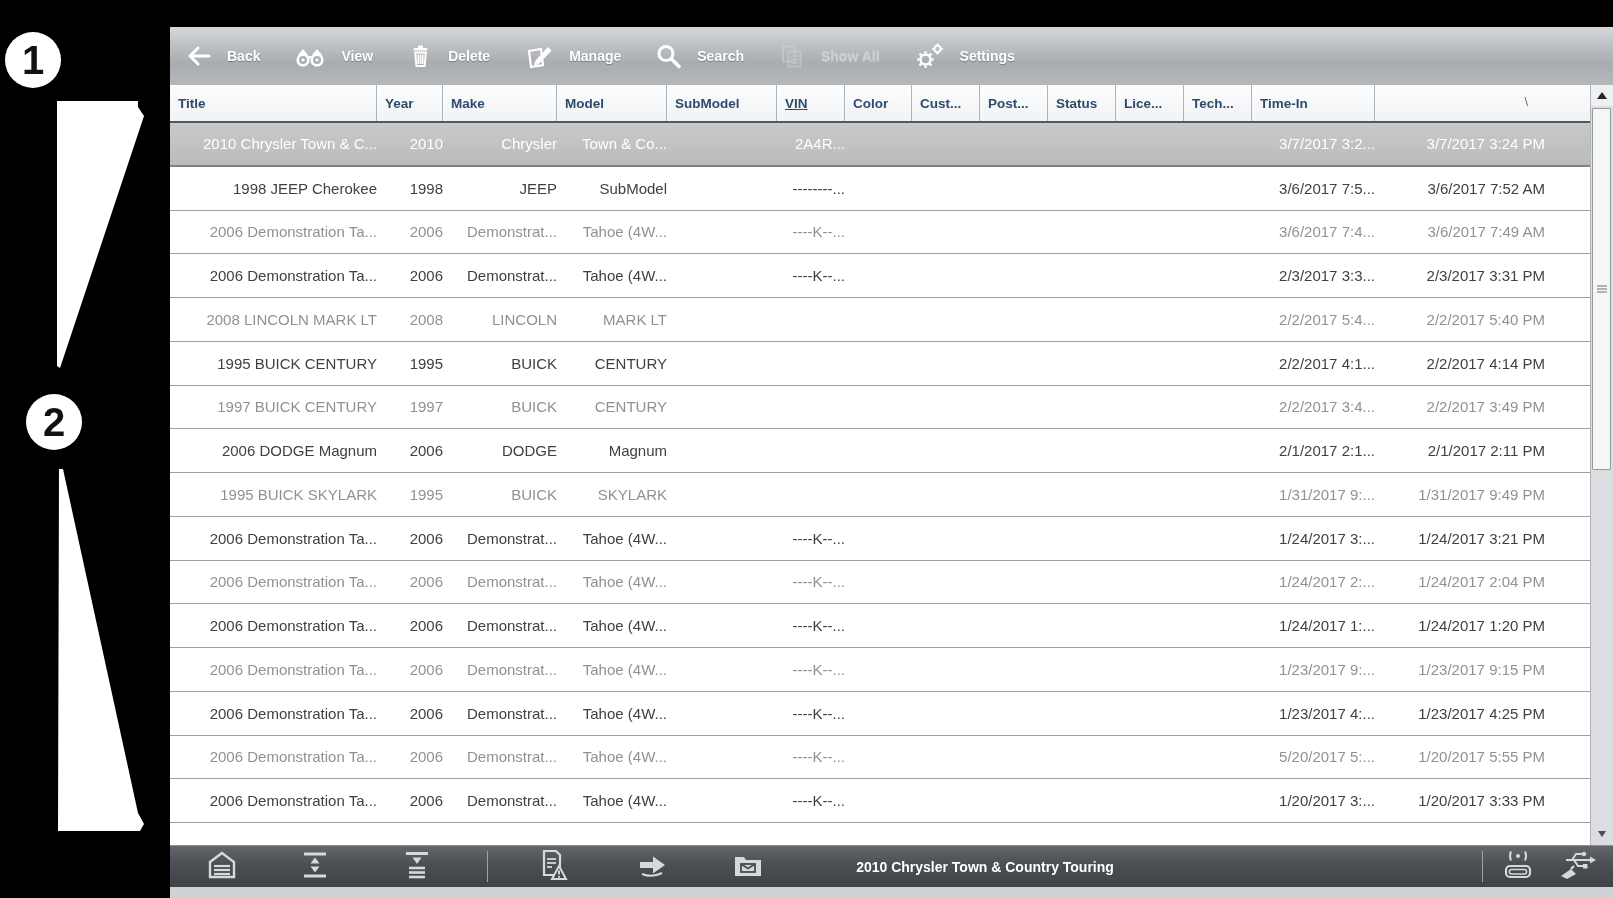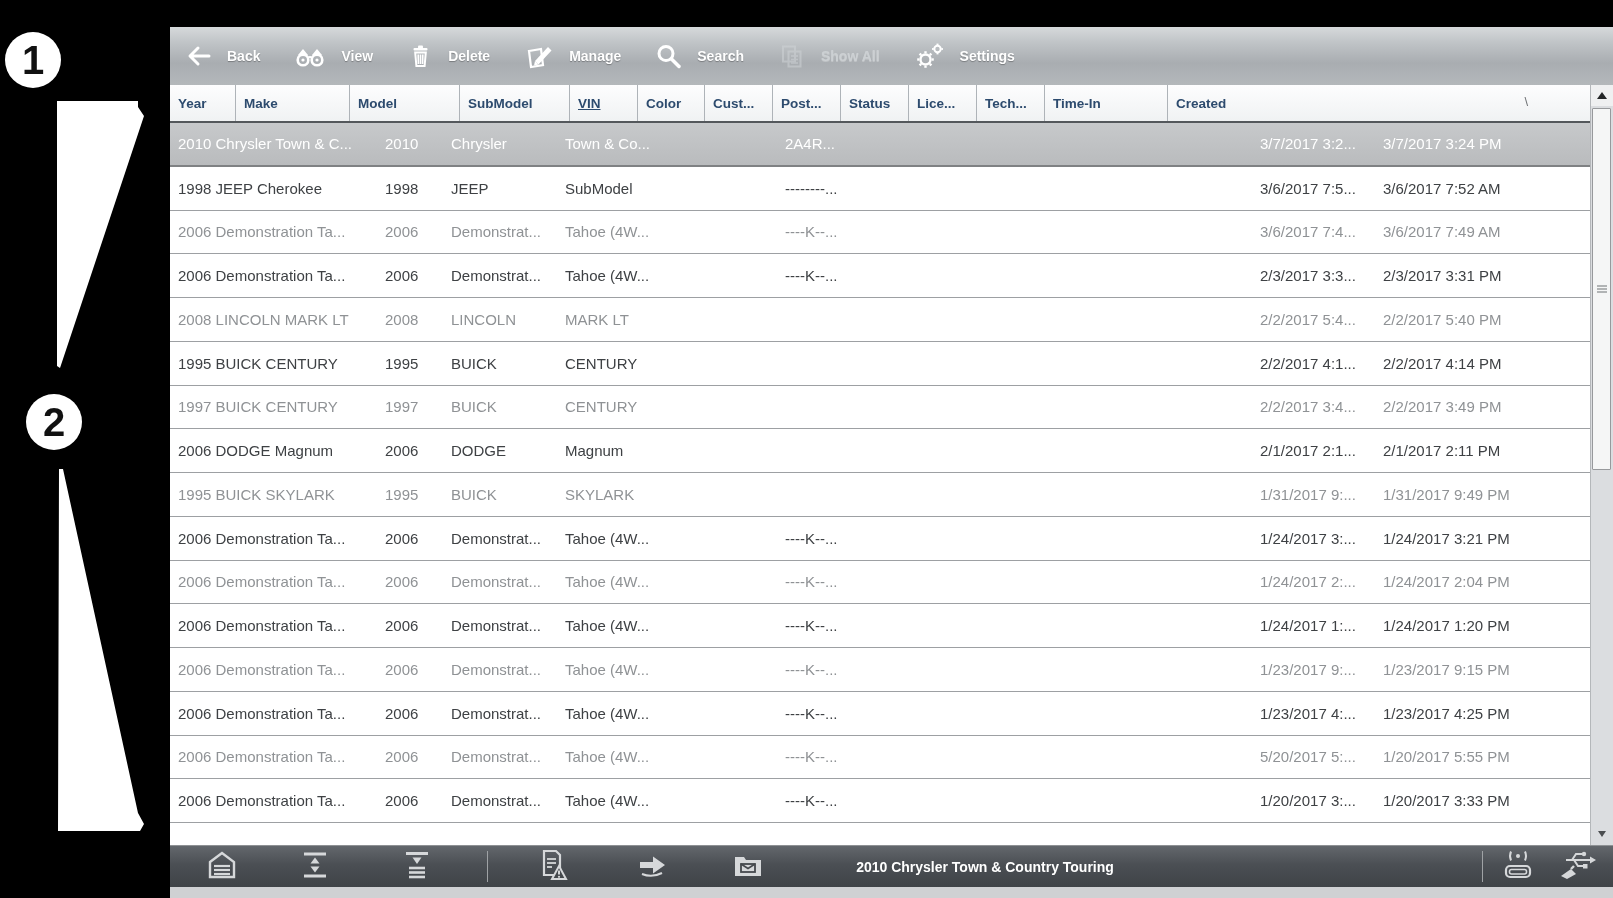--- a/index.html
+++ b/index.html
@@ -51,21 +51,21 @@
   .hcell{
     display:flex;align-items:center;box-sizing:border-box;padding-left:8px;
     color:#2d4b6e;font-weight:bold;font-size:13.5px;
     border-right:1px solid #aeb3b8;overflow:hidden;white-space:nowrap;cursor:pointer;
   }
   .hcell.filler{flex:1;border-right:none;cursor:default;}
   .hcell.no-sep{border-right:none;}
   .resize-mark{position:absolute;right:62px;top:9px;color:#707376;font-size:13px;}
   .row{
     display:flex;height:43.75px;box-sizing:border-box;align-items:center;
-    border-bottom:1px solid #9da0a3;background:#fff;font-size:15px;cursor:pointer;
+    border-bottom:1px solid #9da0a3;background:#fff;font-size:15px;cursor:pointer;text-align:right;
   }
   .row.normal{color:#3e4144;}
   .row.dim{color:#8f9295;}
   .row.selected{
     background:linear-gradient(180deg,#c7c9cb 0%,#b9bbbd 100%);
     color:#fff;border-bottom:2px solid #7f8183;
   }
   .cell{box-sizing:border-box;padding-left:8px;overflow:hidden;white-space:nowrap;}
   .cell.filler{flex:1;}
   
@@ -216,33 +216,33 @@
           </g>
         </svg>
       </span>
       <span>Settings</span>
     </div>
   </div>
 
   <div class="table-area">
     <div class="grid">
       <div class="hrow">
+        <div class="hcell" style="width: 207px;">Title</div>
           <div class="hcell" style="width: 66px;">Year</div>
           <div class="hcell" style="width: 114px;">Make</div>
           <div class="hcell" style="width: 110px;">Model</div>
           <div class="hcell" style="width: 110px;">SubModel</div>
           <div class="hcell" style="width: 68px; text-decoration: underline;">VIN</div>
           <div class="hcell" style="width: 67px;">Color</div>
           <div class="hcell" style="width: 68px;">Cust...</div>
           <div class="hcell" style="width: 68px;">Post...</div>
           <div class="hcell" style="width: 68px;">Status</div>
           <div class="hcell" style="width: 68px;">Lice...</div>
           <div class="hcell" style="width: 68px;">Tech...</div>
           <div class="hcell" style="width: 123px;">Time-In</div>
-          <div class="hcell no-sep" style="width: 170px;">Created</div>
           <div class="hcell filler"></div>
           <span class="resize-mark">\</span>
       </div>
       <div>
           <div class="row selected">
             <div class="cell" style="width: 207px;">2010 Chrysler Town &amp; C...</div>
             <div class="cell" style="width: 66px;">2010</div>
             <div class="cell" style="width: 114px;">Chrysler</div>
             <div class="cell" style="width: 110px;">Town &amp; Co...</div>
             <div class="cell" style="width: 110px;"></div>

